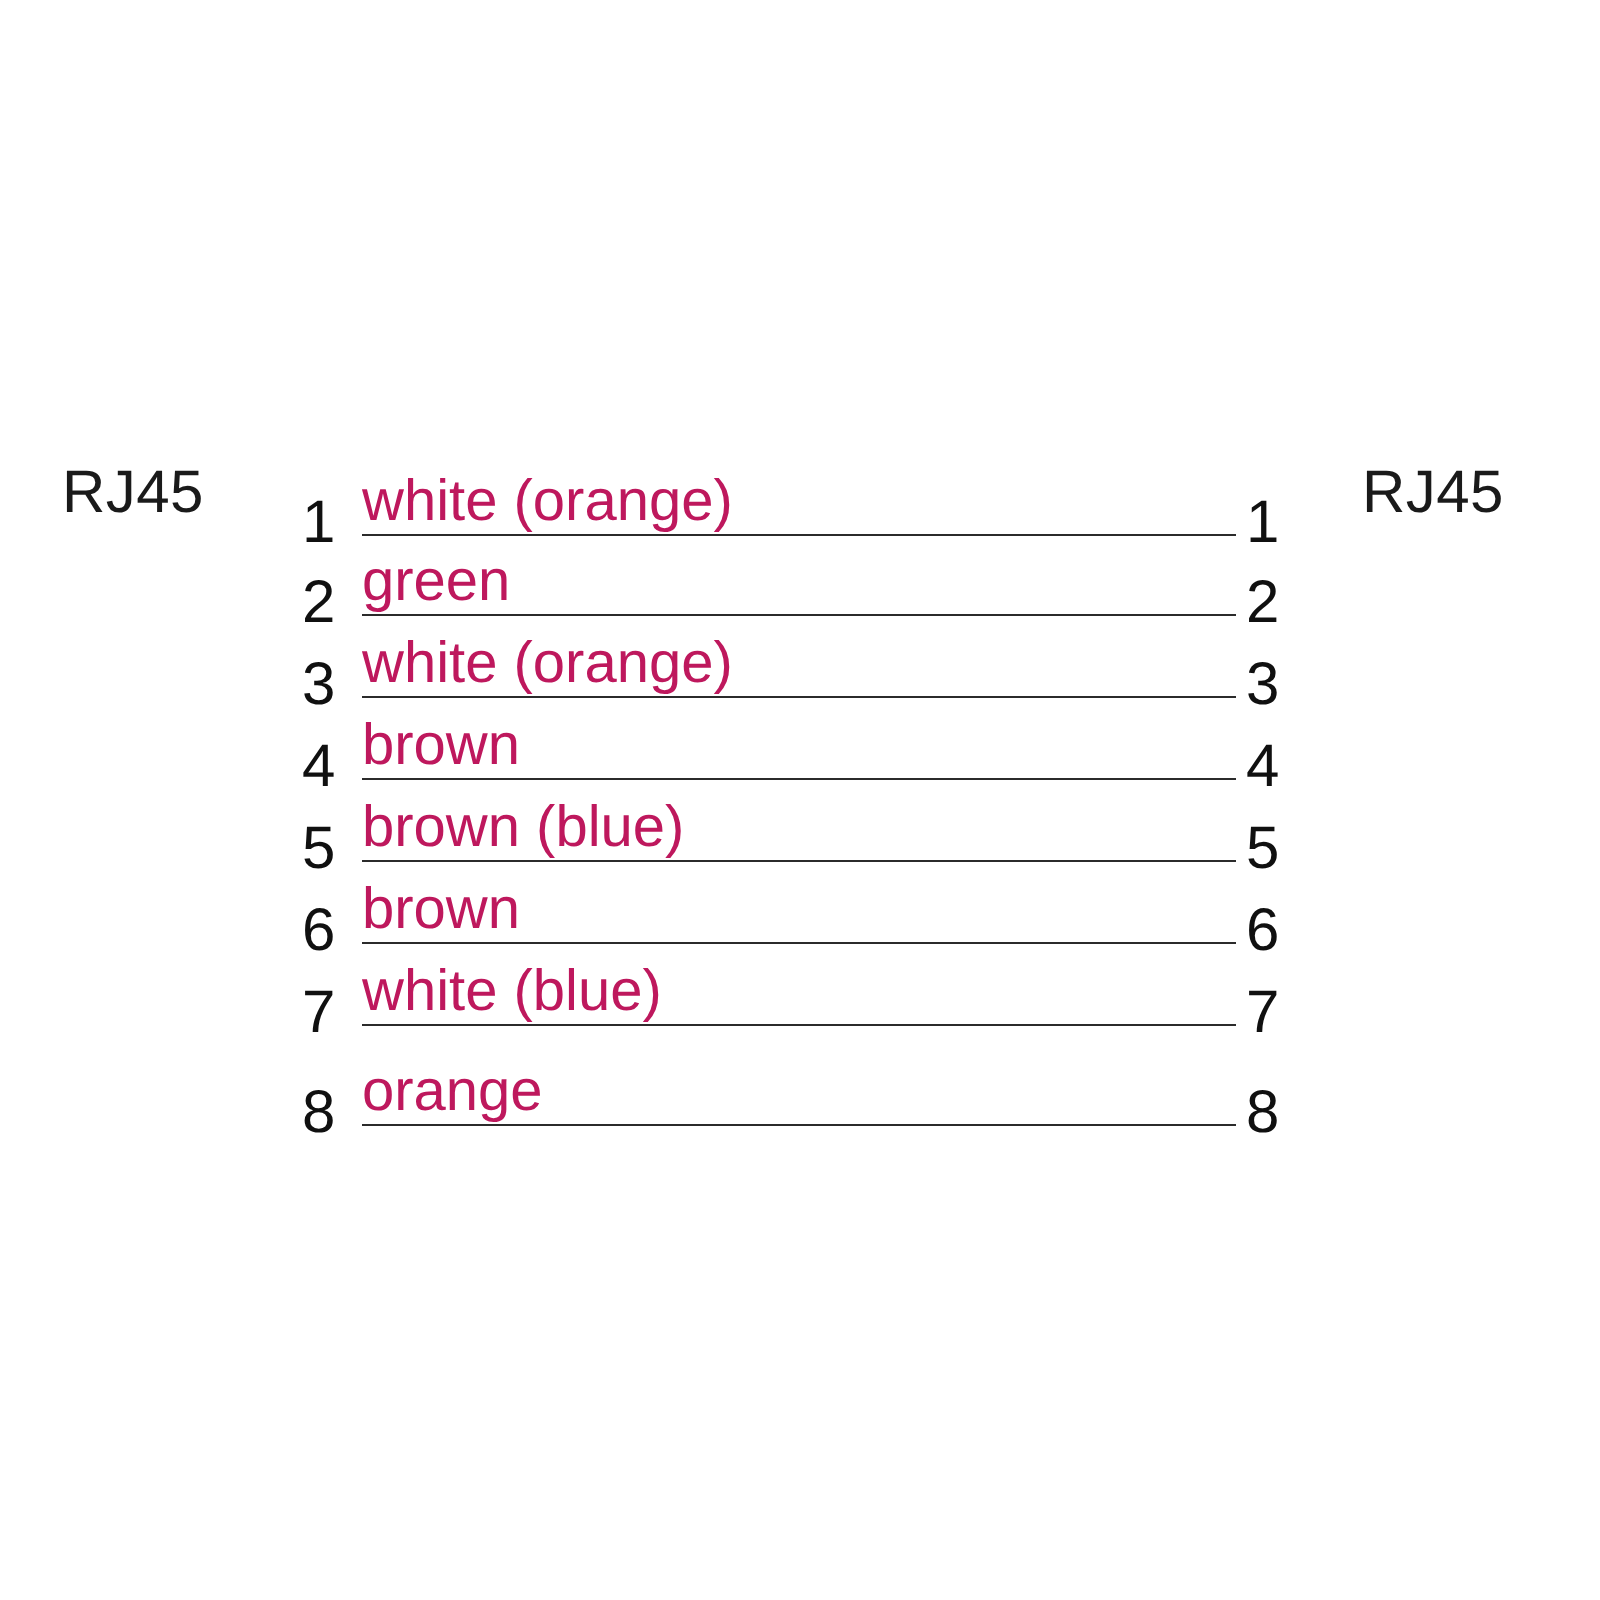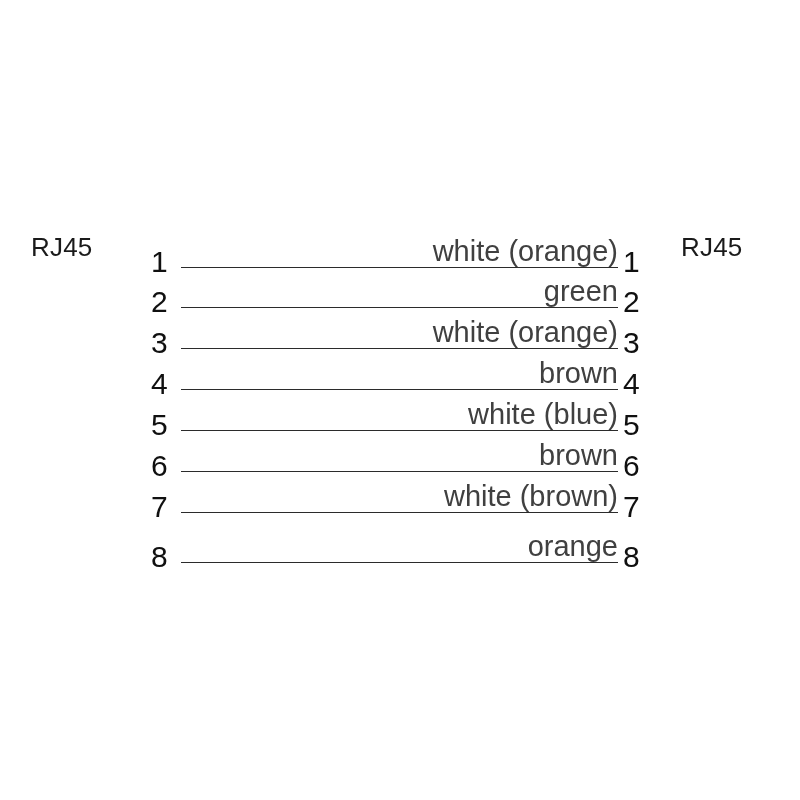--- a/index.html
+++ b/index.html
@@ -16,21 +16,21 @@
     position: relative;
     width: 800px;
     height: 800px;
     background: #ffffff;
     overflow: hidden;
   }
 
   
   .connector-label {
     position: absolute;
-    font-size: 26px;
+    font-size: 30px;
     line-height: 30px;
     color: #1a1a1a;
     white-space: nowrap;
     letter-spacing: 0.2px;
   }
   #connector-left  { left: 31px;  top: 232px; }
   #connector-right { left: 681px; top: 232px; }
 
   
   .wire-row {
@@ -45,24 +45,24 @@
     width: 437px;
     top: -1px;
     height: 0;
     border-top: 1.6px solid #2b2b2b;
   }
   .wire-label {
     position: absolute;
     left: 181px;
     width: 437px;
     bottom: 2px;
-    text-align: right;
+    text-align: left;
     font-size: 29px;
     line-height: 29px;
-    color: #404040;
+    color: #be185d;
     white-space: nowrap;
   }
   .pin-number {
     position: absolute;
     font-size: 30px;
     line-height: 30px;
     color: #101010;
     bottom: -9px;
     white-space: nowrap;
   }
@@ -100,35 +100,35 @@
   </div>
 
   <div class="wire-row" style="top:390px">
     <div class="wire-label">brown</div>
     <div class="wire-line"></div>
     <div class="pin-number pin-left">4</div>
     <div class="pin-number pin-right">4</div>
   </div>
 
   <div class="wire-row" style="top:431px">
-    <div class="wire-label">white (blue)</div>
+    <div class="wire-label">brown (blue)</div>
     <div class="wire-line"></div>
     <div class="pin-number pin-left">5</div>
     <div class="pin-number pin-right">5</div>
   </div>
 
   <div class="wire-row" style="top:472px">
     <div class="wire-label">brown</div>
     <div class="wire-line"></div>
     <div class="pin-number pin-left">6</div>
     <div class="pin-number pin-right">6</div>
   </div>
 
   <div class="wire-row" style="top:513px">
-    <div class="wire-label">white (brown)</div>
+    <div class="wire-label">white (blue)</div>
     <div class="wire-line"></div>
     <div class="pin-number pin-left">7</div>
     <div class="pin-number pin-right">7</div>
   </div>
 
   <div class="wire-row" style="top:563px">
     <div class="wire-label">orange</div>
     <div class="wire-line"></div>
     <div class="pin-number pin-left">8</div>
     <div class="pin-number pin-right">8</div>

